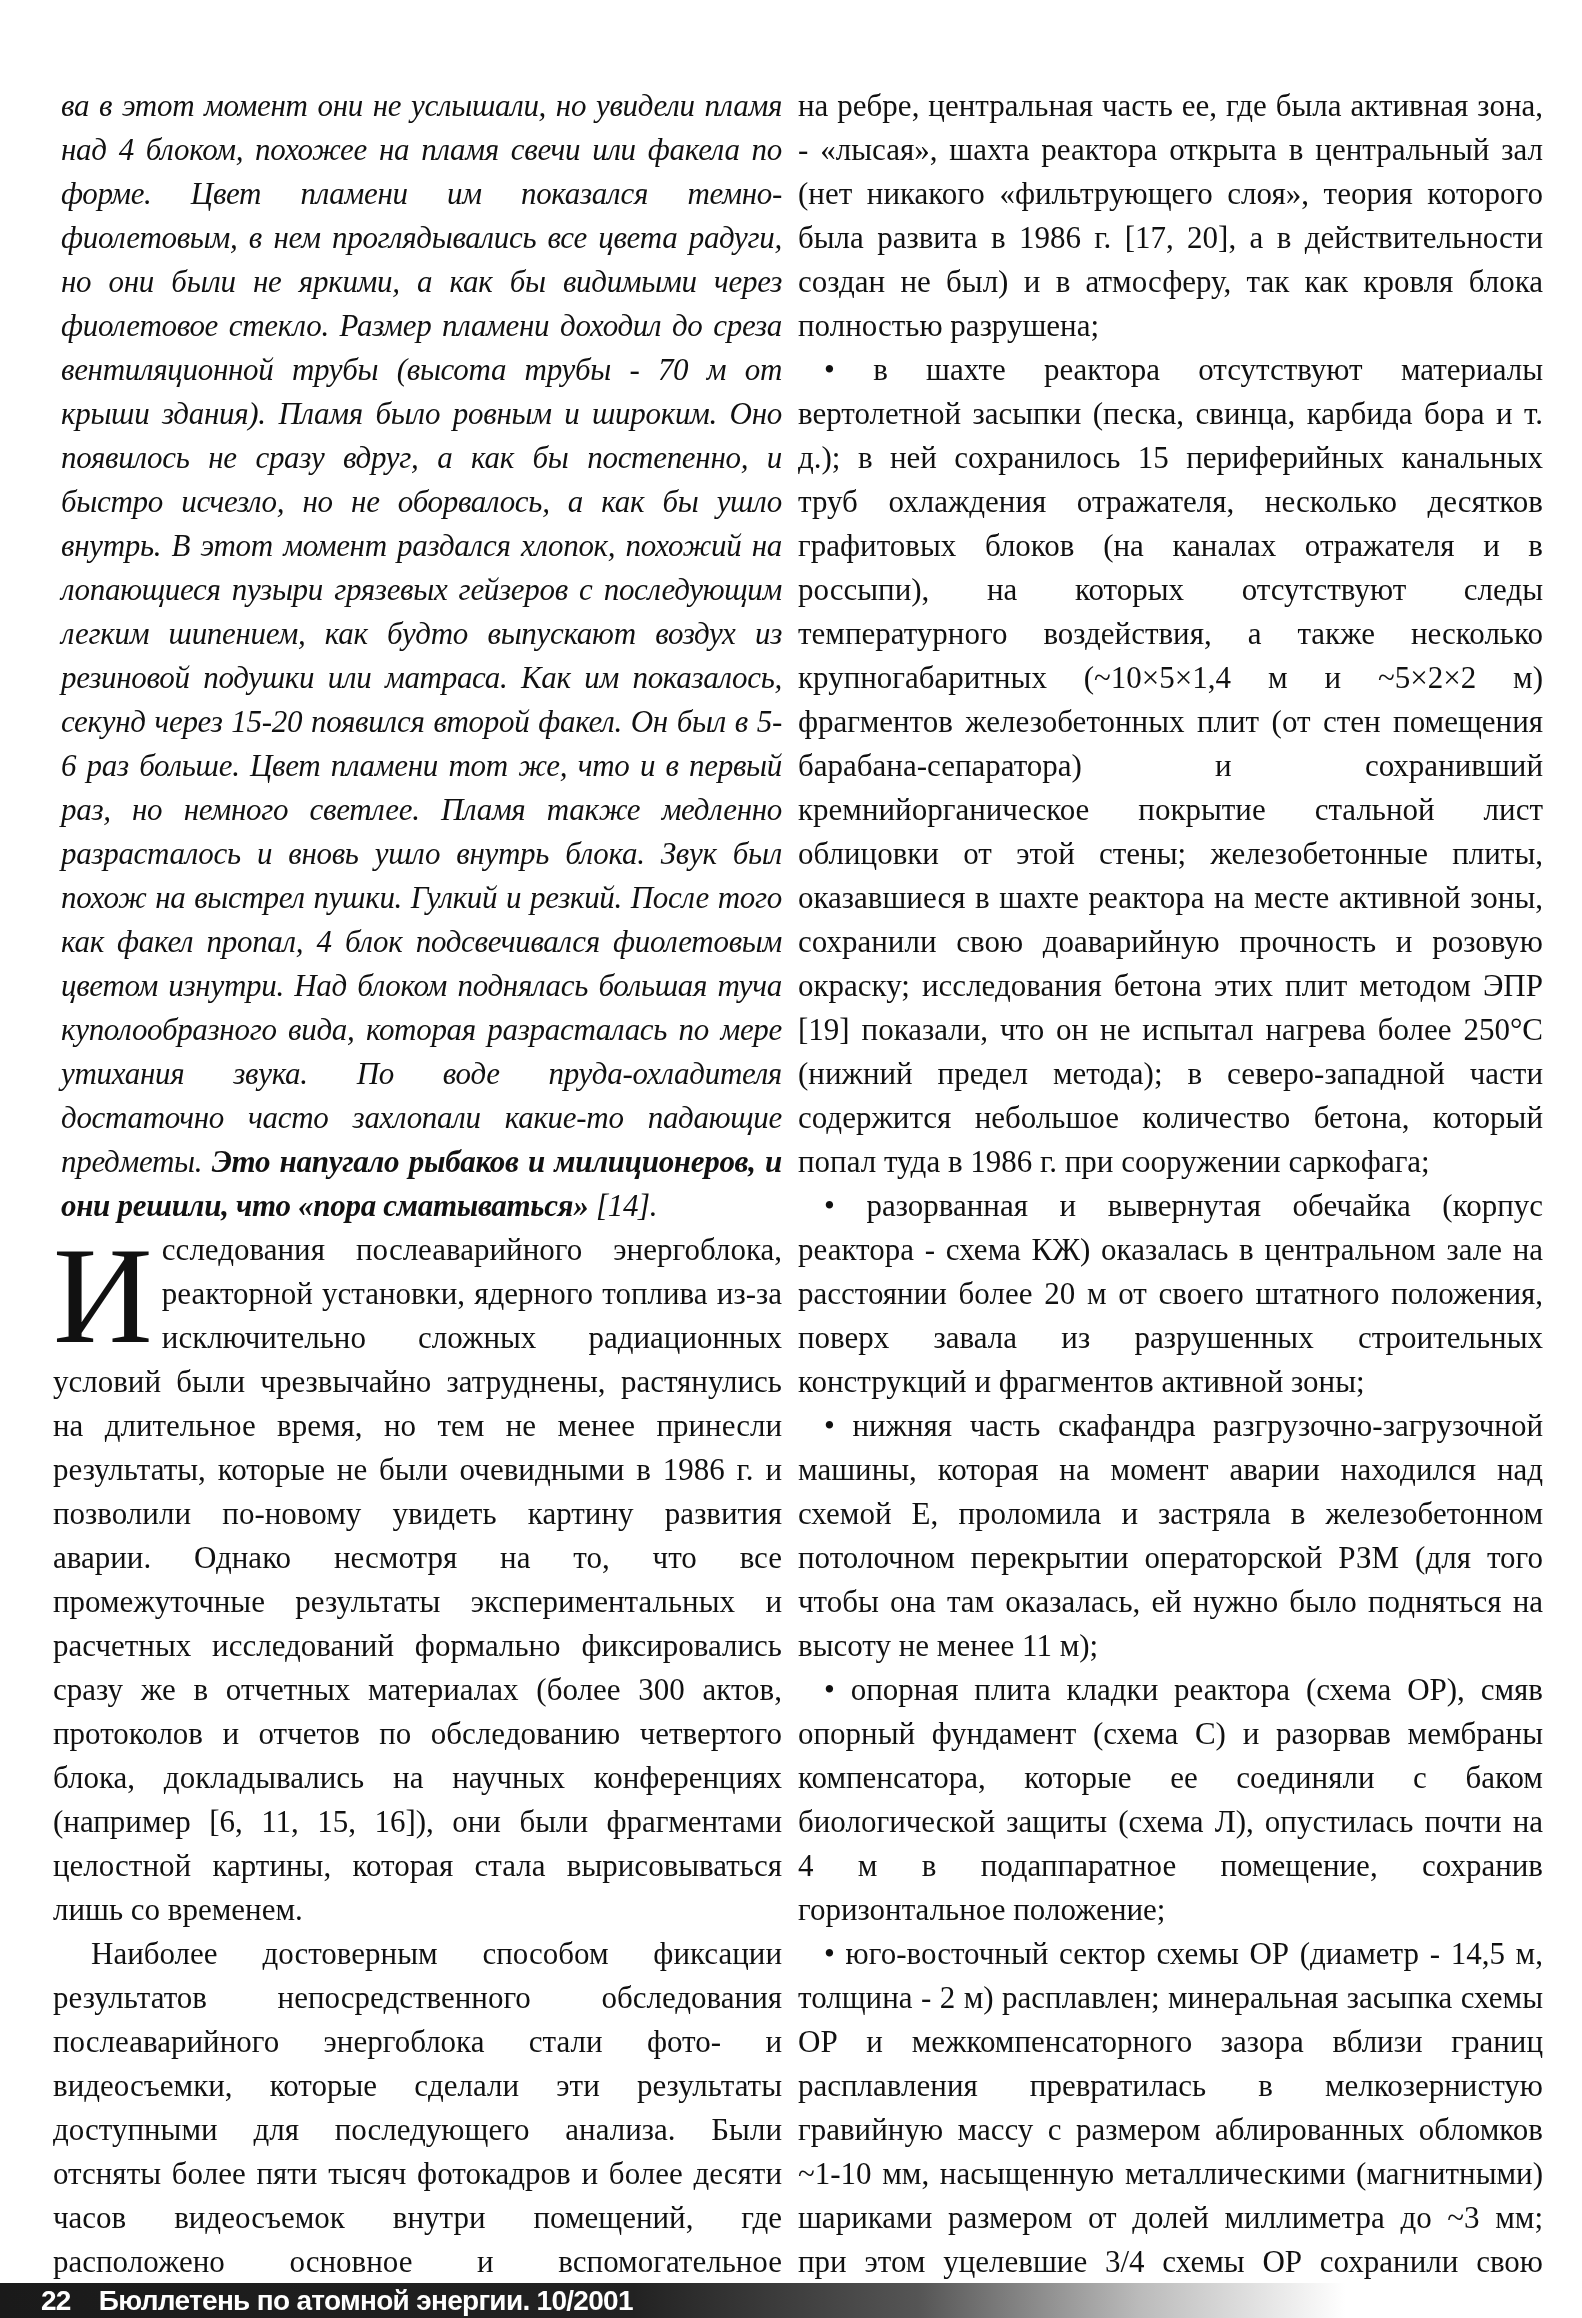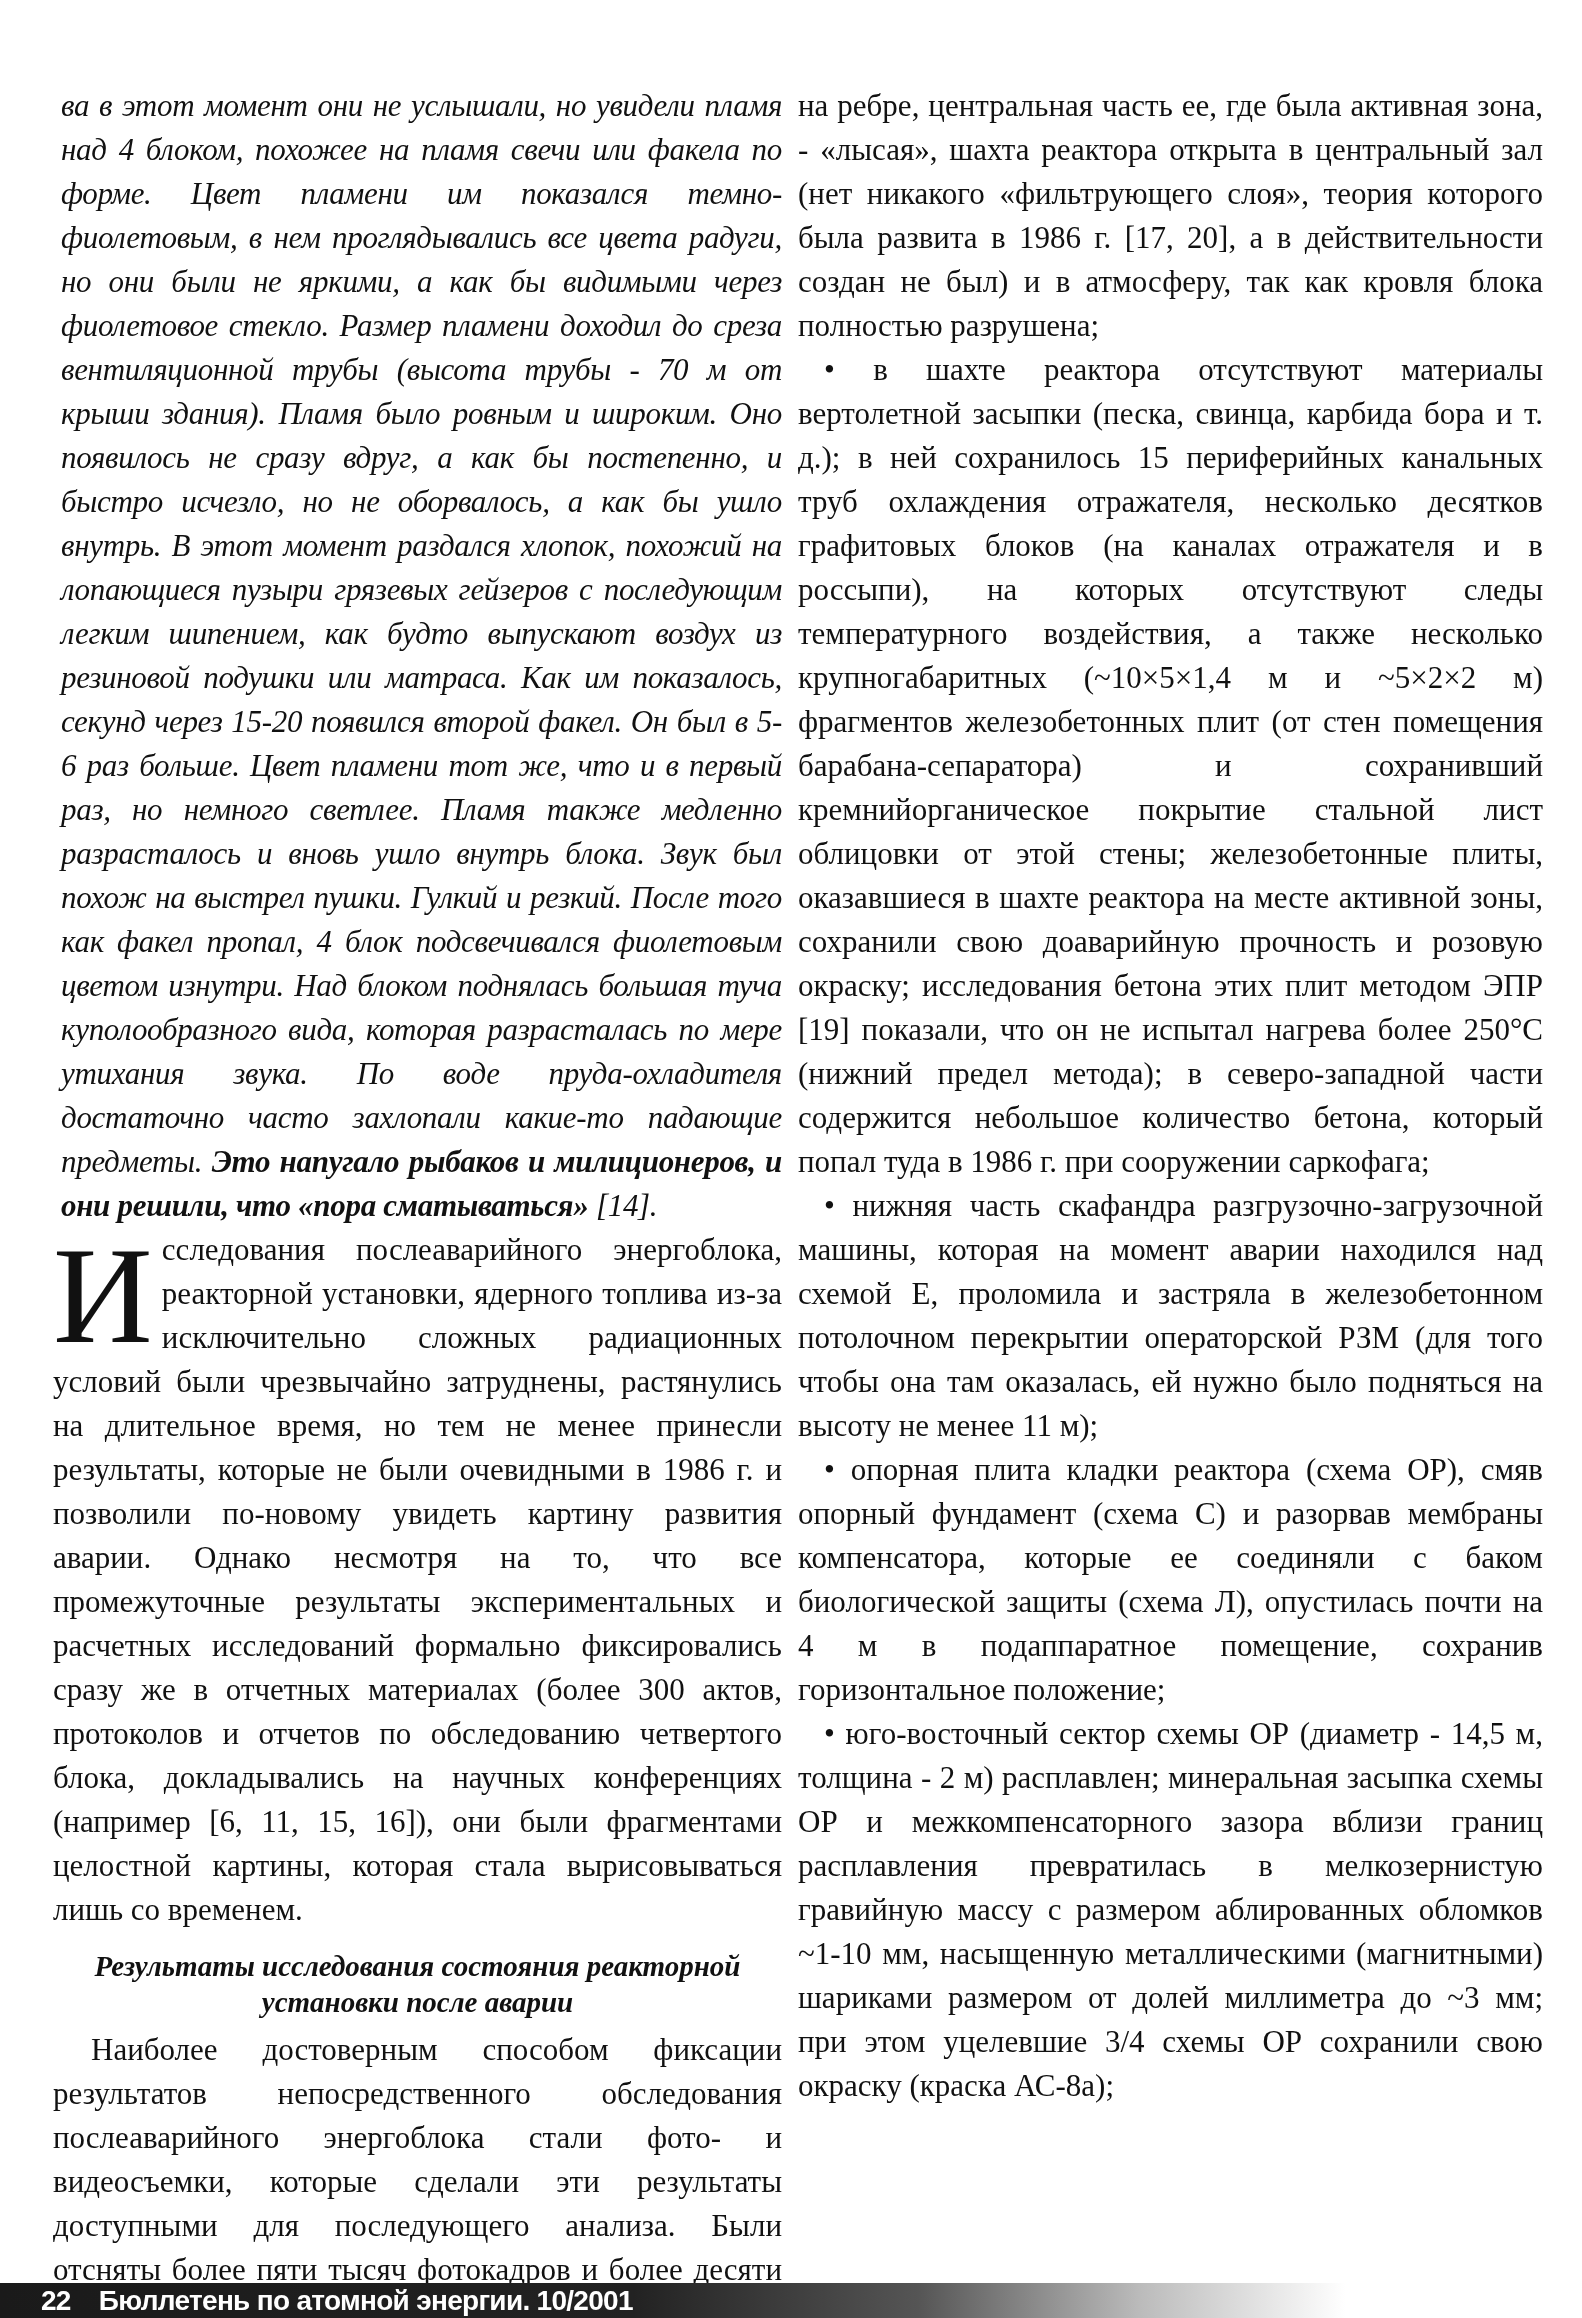--- a/index.html
+++ b/index.html
@@ -25,29 +25,29 @@
 </style>
 </head>
 <body>
 
 <div class="col col-left">
   <p class="italic-block"><span>ва в этот момент они не услышали, но увидели пламя над 4 блоком, похожее на пламя свечи или факела по форме. Цвет пламени им показался темно-фиолетовым, в нем проглядывались все цвета радуги, но они были не яркими, а как бы видимыми через фиолетовое стекло. Размер пламени доходил до среза вентиляционной трубы (высота трубы - 70 м от крыши здания). Пламя было ровным и широким. Оно появилось не сразу вдруг, а как бы постепенно, и быстро исчезло, но не оборвалось, а как бы ушло внутрь. В этот момент раздался хлопок, похожий на лопающиеся пузыри грязевых гейзеров с последующим легким шипением, как будто выпускают воздух из резиновой подушки или матраса. Как им показалось, секунд через 15-20 появился второй факел. Он был в 5-6 раз больше. Цвет пламени тот же, что и в первый раз, но немного светлее. Пламя также медленно разрасталось и вновь ушло внутрь блока. Звук был похож на выстрел пушки. Гулкий и резкий. После того как факел пропал, 4 блок подсвечивался фиолетовым цветом изнутри. Над блоком поднялась большая туча куполообразного вида, которая разрасталась по мере утихания звука. По воде пруда-охладителя достаточно часто захлопали какие-то падающие предметы. </span><b>Это напугало рыбаков и милиционеров, и они решили, что «пора сматываться»</b><span> [14].</span></p>
 
 
   <p class="dropcap-para">Исследования послеаварийного энергоблока, реакторной установки, ядерного топлива из-за исключительно сложных радиационных условий были чрезвычайно затруднены, растянулись на длительное время, но тем не менее принесли результаты, которые не были очевидными в 1986 г. и позволили по-новому увидеть картину развития аварии. Однако несмотря на то, что все промежуточные результаты экспериментальных и расчетных исследований формально фиксировались сразу же в отчетных материалах (более 300 актов, протоколов и отчетов по обследованию четвертого блока, докладывались на научных конференциях (например [6, 11, 15, 16]), они были фрагментами целостной картины, которая стала вырисовываться лишь со временем.</p>
 
-  <div class="subheading">Результаты исследования состояния реакторной установки после аварии</div>
 
   <p class="indent">Наиболее достоверным способом фиксации результатов непосредственного обследования послеаварийного энергоблока стали фото- и видеосъемки, которые сделали эти результаты доступными для последующего анализа. Были отсняты более пяти тысяч фотокадров и более десяти часов видеосъемок внутри помещений, где расположено основное и вспомогательное оборудование реакторной установки (РУ), в местах скоплений топливных масс.</p>
 
 </div>
 
 <div class="col col-right">
   <p>на ребре, центральная часть ее, где была активная зона, - «лысая», шахта реактора открыта в центральный зал (нет никакого «фильтрующего слоя», теория которого была развита в 1986 г. [17, 20], а в действительности создан не был) и в атмосферу, так как кровля блока полностью разрушена;</p>
   <p class="bullet">в шахте реактора отсутствуют материалы вертолетной засыпки (песка, свинца, карбида бора и т. д.); в ней сохранилось 15 периферийных канальных труб охлаждения отражателя, несколько десятков графитовых блоков (на каналах отражателя и в россыпи), на которых отсутствуют следы температурного воздействия, а также несколько крупногабаритных (~10×5×1,4 м и ~5×2×2 м) фрагментов железобетонных плит (от стен помещения барабана-сепаратора) и сохранивший кремнийорганическое покрытие стальной лист облицовки от этой стены; железобетонные плиты, оказавшиеся в шахте реактора на месте активной зоны, сохранили свою доаварийную прочность и розовую окраску; исследования бетона этих плит методом ЭПР [19] показали, что он не испытал нагрева более 250°С (нижний предел метода); в северо-западной части содержится небольшое количество бетона, который попал туда в 1986 г. при сооружении саркофага;</p>
+  <p class="bullet">разорванная и вывернутая обечайка (корпус реактора - схема КЖ) оказалась в центральном зале на расстоянии более 20 м от своего штатного положения, поверх завала из разрушенных строительных конструкций и фрагментов активной зоны;</p>
   <p class="bullet">нижняя часть скафандра разгрузочно-загрузочной машины, которая на момент аварии находился над схемой Е, проломила и застряла в железобетонном потолочном перекрытии операторской РЗМ (для того чтобы она там оказалась, ей нужно было подняться на высоту не менее 11 м);</p>
   <p class="bullet">опорная плита кладки реактора (схема ОР), смяв опорный фундамент (схема С) и разорвав мембраны компенсатора, которые ее соединяли с баком биологической защиты (схема Л), опустилась почти на 4 м в подаппаратное помещение, сохранив горизонтальное положение;</p>
   <p class="bullet">юго-восточный сектор схемы ОР (диаметр - 14,5 м, толщина - 2 м) расплавлен; минеральная засыпка схемы ОР и межкомпенсаторного зазора вблизи границ расплавления превратилась в мелкозернистую гравийную массу с размером аблированных обломков ~1-10 мм, насыщенную металлическими (магнитными) шариками размером от долей миллиметра до ~3 мм; при этом уцелевшие 3/4 схемы ОР сохранили свою окраску (краска АС-8а);</p>
 
 </div>
 
 <div class="footer">
   <div class="footer-text">
     <span class="pg">22</span><span>Бюллетень по атомной энергии. 10/2001</span>
   </div>

